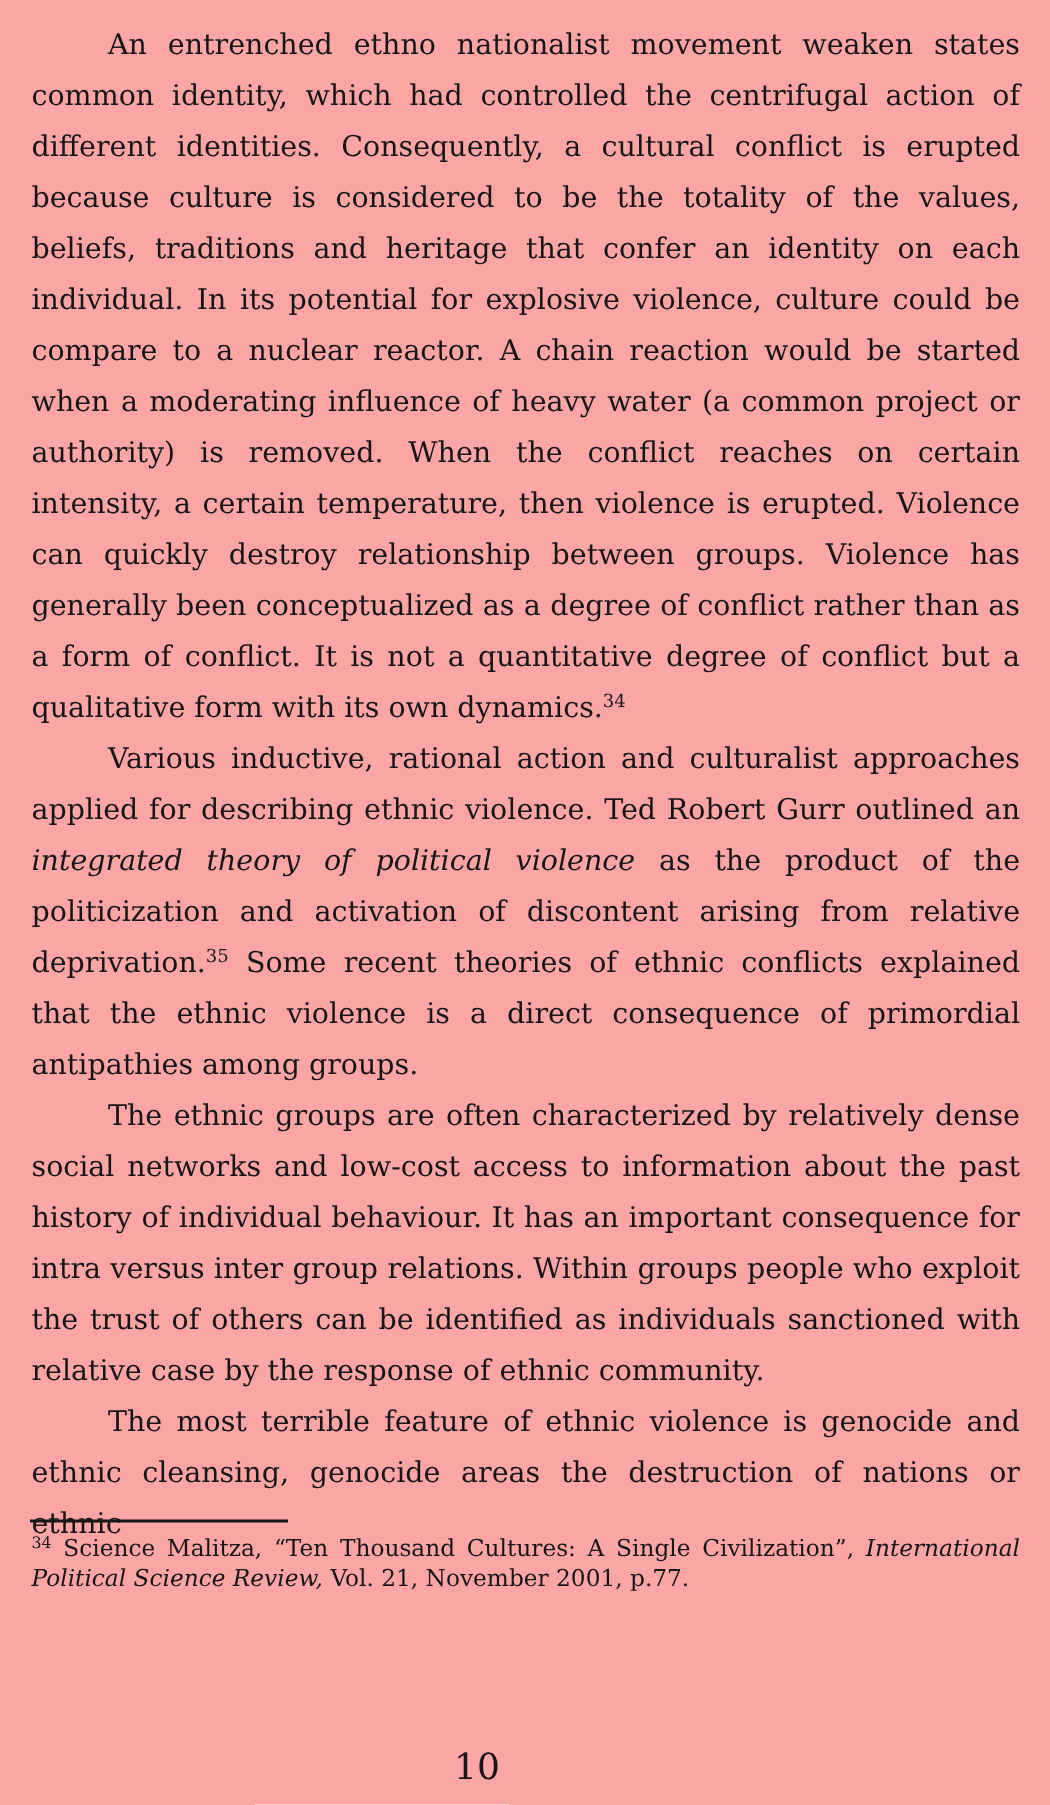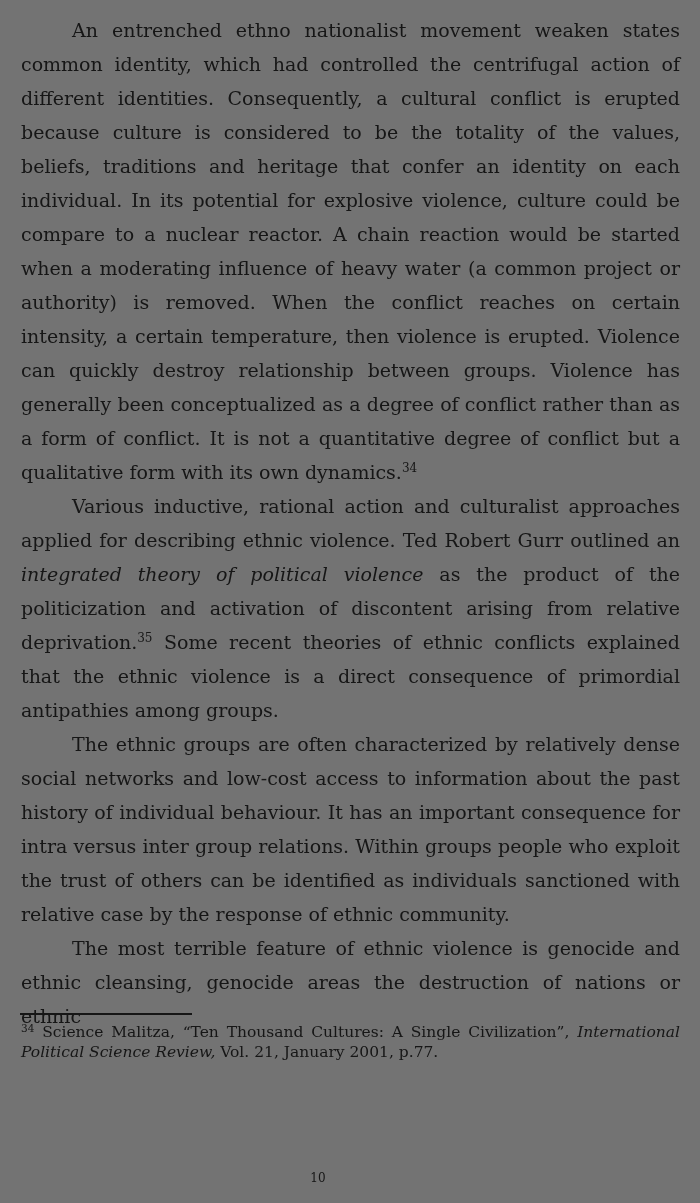--- a/index.html
+++ b/index.html
@@ -2,21 +2,21 @@
 <html><head>
 <meta charset="utf-8">
 <style>
   * { margin: 0; padding: 0; box-sizing: border-box; }
   html, body { background: #ffffff; }
 
   .page {
     position: relative;
     width: 700px;
     height: 1203px;
-    background: #737373;
+    background: #fca5a5;
     font-family: "DejaVu Serif", serif;
     color: #161616;
     overflow: hidden;
   }
 
   .body-text {
     position: absolute;
     left: 21px;
     top: 13px;
     width: 659px;
@@ -66,21 +66,21 @@
     position: relative;
     top: -5px;
   }
 
   .page-number {
     position: absolute;
     left: 0;
     top: 1167px;
     width: 636px;
     text-align: center;
-    font-size: 12px;
+    font-size: 24px;
     line-height: 22px;
   }
 </style>
 </head>
 <body>
 
 <div class="page">
 
   <main class="body-text">
 
@@ -91,20 +91,20 @@
     <p><span>The ethnic groups are often characterized by relatively dense social networks and low-cost access to information about the past history of individual behaviour. It has an important consequence for intra versus inter group relations. Within groups people who exploit the trust of others can be identified as individuals sanctioned with relative case by the response of ethnic community.</span></p>
 
     <p><span>The most terrible feature of ethnic violence is genocide and ethnic cleansing, genocide areas the destruction of nations or ethnic</span></p>
 
   </main>
 
   <div class="footnote-rule"></div>
 
   <section class="footnotes">
 
-    <div class="footnote"><sup class="fnmark">34</sup><span> Science Malitza, “Ten Thousand Cultures: A Single Civilization”, </span><em>International Political Science Review,</em><span> Vol. 21, January 2001, p.77.</span></div>
+    <div class="footnote"><sup class="fnmark">34</sup><span> Science Malitza, “Ten Thousand Cultures: A Single Civilization”, </span><em>International Political Science Review,</em><span> Vol. 21, November 2001, p.77.</span></div>
 
 
   </section>
 
   <div class="page-number">10</div>
 
 </div>
 
 </body></html>

